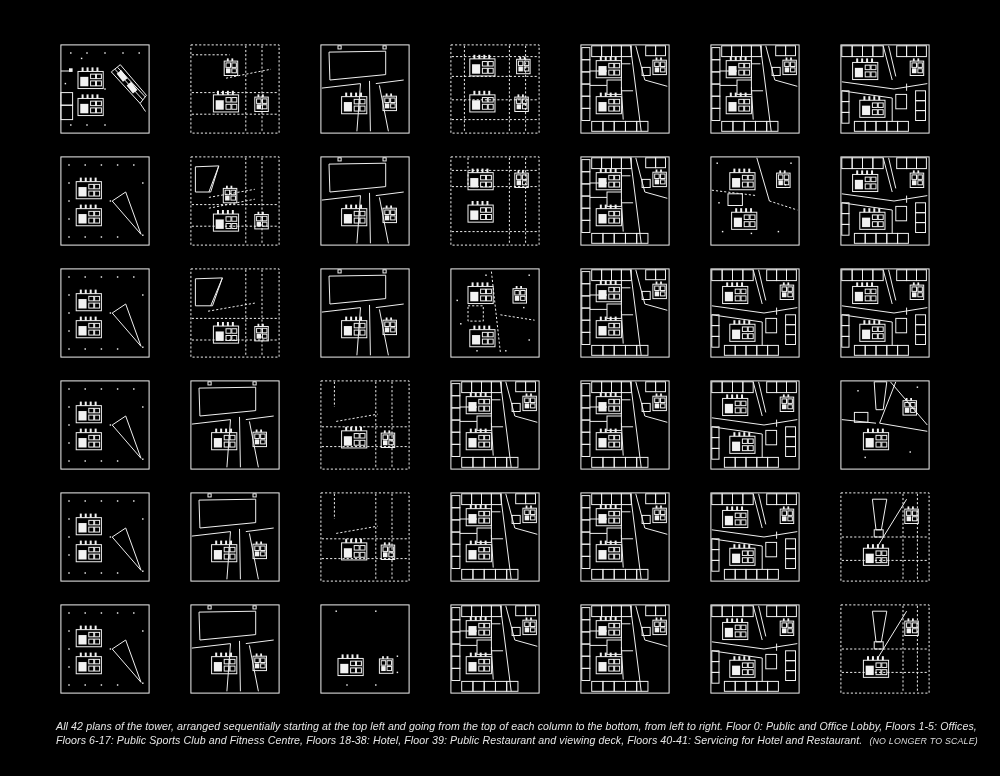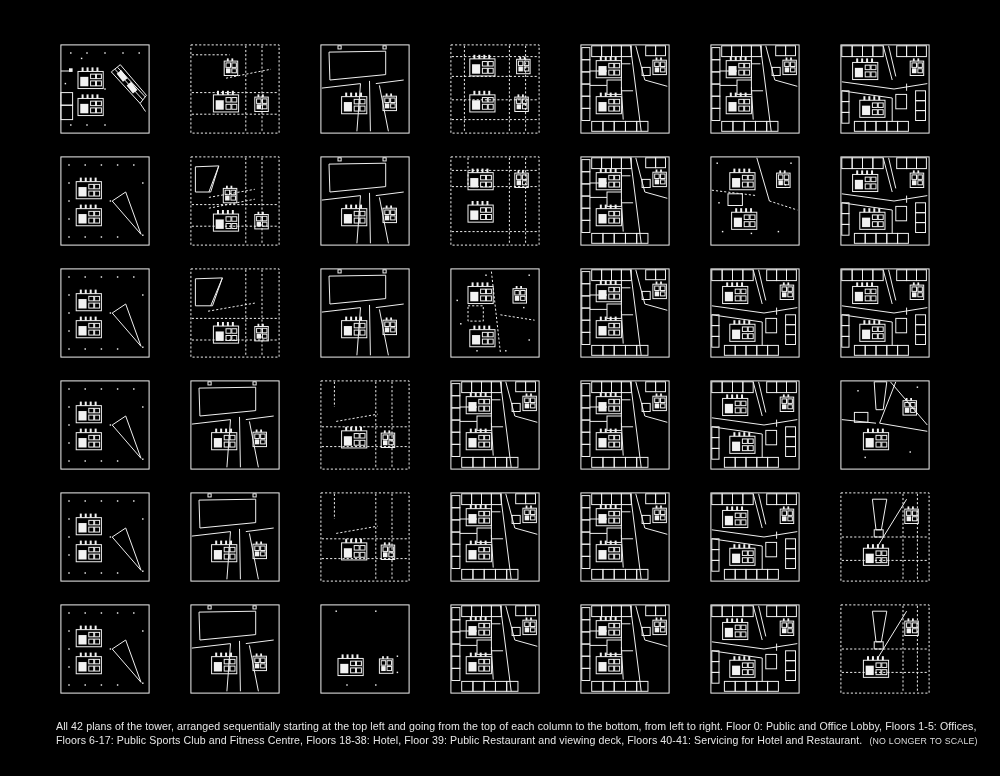--- a/index.html
+++ b/index.html
@@ -12,21 +12,21 @@
     display:grid;
     grid-template-rows:repeat(6,90px);
     grid-auto-flow:column;
     grid-auto-columns:90px;
     column-gap:40px;row-gap:22px;
   }
   figure.plan{margin:0;width:90px;height:90px;}
   figure.plan svg{display:block;width:90px;height:90px;}
   .caption{
     position:absolute;left:56px;top:708px;width:930px;
-    color:#e6e6e6;font-size:10.6px;line-height:14px;letter-spacing:0.1px;
+    color:#e6e6e6;font-size:10.6px;line-height:14px;letter-spacing:0.1px;font-style:italic;
   }
   .caption .ln{white-space:nowrap;}
   .scale-note{font-size:8.8px;margin-left:7px;letter-spacing:0.2px;color:#dcdcdc;}
 </style>
 </head>
 <body>
 
 <div id="plans-grid">
     <figure class="plan" title="Floor 0: Public and Office Lobby">
       <svg viewBox="0 0 100 100" width="90" height="90">

